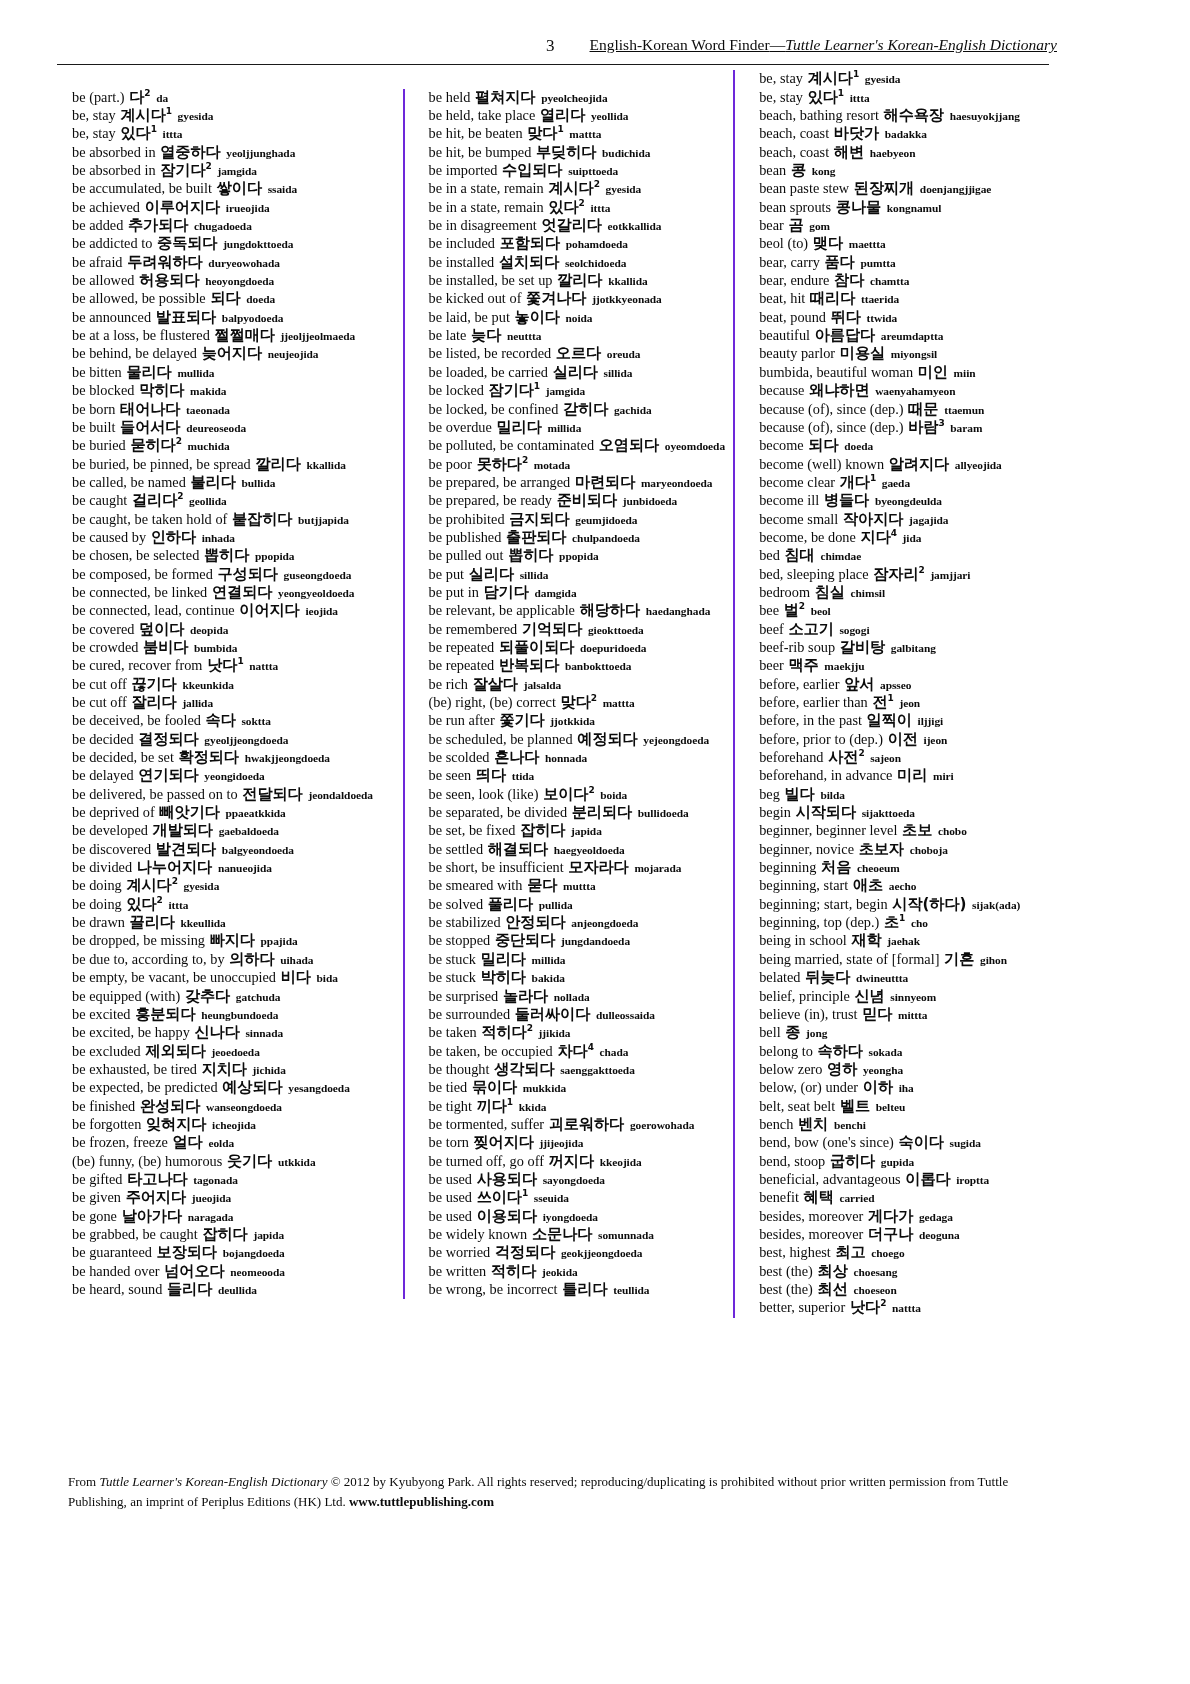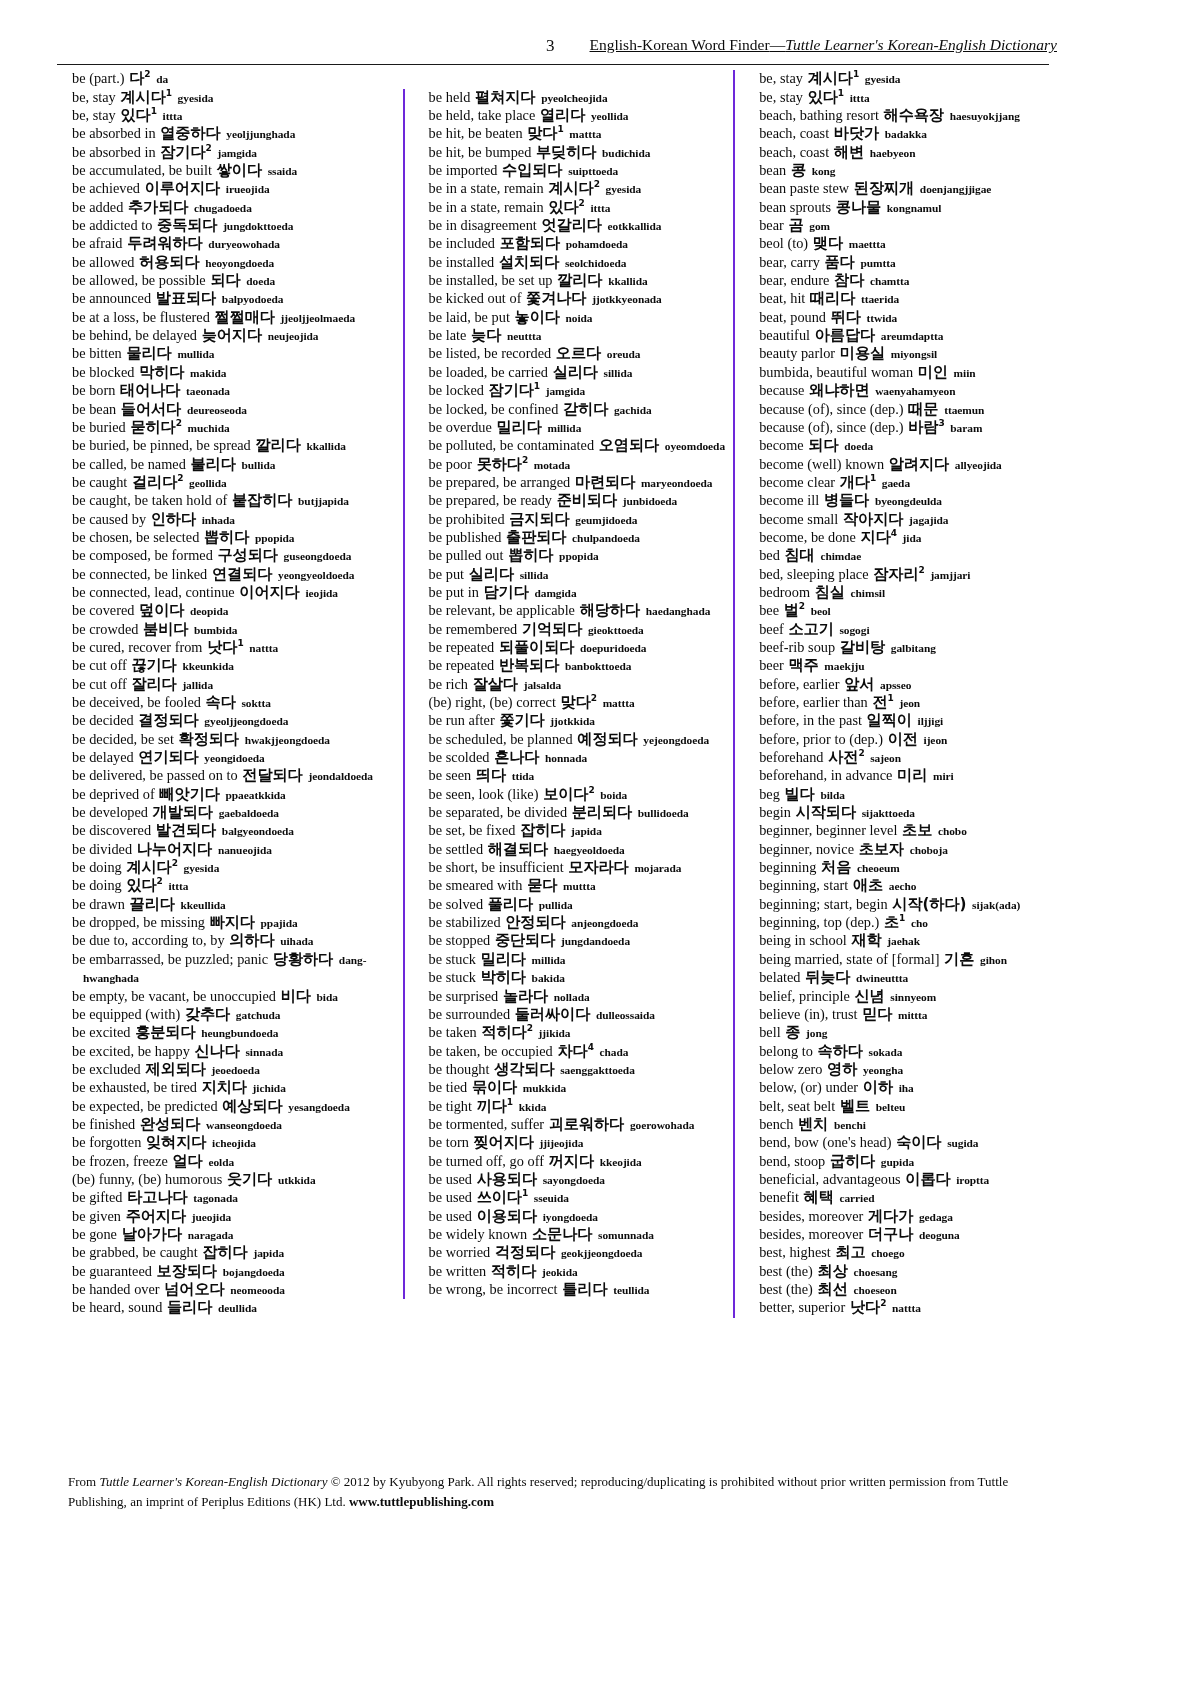--- a/index.html
+++ b/index.html
@@ -164,21 +164,21 @@
           <li class="entry"><span class="en">be addicted to</span> <span class="kr"><span>중독되다</span></span> <span class="rom">jungdokttoeda</span></li>
           <li class="entry"><span class="en">be afraid</span> <span class="kr"><span>두려워하다</span></span> <span class="rom">duryeowohada</span></li>
           <li class="entry"><span class="en">be allowed</span> <span class="kr"><span>허용되다</span></span> <span class="rom">heoyongdoeda</span></li>
           <li class="entry"><span class="en">be allowed, be possible</span> <span class="kr"><span>되다</span></span> <span class="rom">doeda</span></li>
           <li class="entry"><span class="en">be announced</span> <span class="kr"><span>발표되다</span></span> <span class="rom">balpyodoeda</span></li>
           <li class="entry"><span class="en">be at a loss, be flustered</span> <span class="kr"><span>쩔쩔매다</span></span> <span class="rom">jjeoljjeolmaeda</span></li>
           <li class="entry"><span class="en">be behind, be delayed</span> <span class="kr"><span>늦어지다</span></span> <span class="rom">neujeojida</span></li>
           <li class="entry"><span class="en">be bitten</span> <span class="kr"><span>물리다</span></span> <span class="rom">mullida</span></li>
           <li class="entry"><span class="en">be blocked</span> <span class="kr"><span>막히다</span></span> <span class="rom">makida</span></li>
           <li class="entry"><span class="en">be born</span> <span class="kr"><span>태어나다</span></span> <span class="rom">taeonada</span></li>
-          <li class="entry"><span class="en">be bean</span> <span class="kr"><span>들어서다</span></span> <span class="rom">deureoseoda</span></li>
+          <li class="entry"><span class="en">be built</span> <span class="kr"><span>들어서다</span></span> <span class="rom">deureoseoda</span></li>
           <li class="entry"><span class="en">be buried</span> <span class="kr"><span>묻히다</span><sup>2</sup></span> <span class="rom">muchida</span></li>
           <li class="entry"><span class="en">be buried, be pinned, be spread</span> <span class="kr"><span>깔리다</span></span> <span class="rom">kkallida</span></li>
           <li class="entry"><span class="en">be called, be named</span> <span class="kr"><span>불리다</span></span> <span class="rom">bullida</span></li>
           <li class="entry"><span class="en">be caught</span> <span class="kr"><span>걸리다</span><sup>2</sup></span> <span class="rom">geollida</span></li>
           <li class="entry"><span class="en">be caught, be taken hold of</span> <span class="kr"><span>붙잡히다</span></span> <span class="rom">butjjapida</span></li>
           <li class="entry"><span class="en">be caused by</span> <span class="kr"><span>인하다</span></span> <span class="rom">inhada</span></li>
           <li class="entry"><span class="en">be chosen, be selected</span> <span class="kr"><span>뽑히다</span></span> <span class="rom">ppopida</span></li>
           <li class="entry"><span class="en">be composed, be formed</span> <span class="kr"><span>구성되다</span></span> <span class="rom">guseongdoeda</span></li>
           <li class="entry"><span class="en">be connected, be linked</span> <span class="kr"><span>연결되다</span></span> <span class="rom">yeongyeoldoeda</span></li>
           <li class="entry"><span class="en">be connected, lead, continue</span> <span class="kr"><span>이어지다</span></span> <span class="rom">ieojida</span></li>
@@ -194,21 +194,20 @@
           <li class="entry"><span class="en">be delivered, be passed on to</span> <span class="kr"><span>전달되다</span></span> <span class="rom">jeondaldoeda</span></li>
           <li class="entry"><span class="en">be deprived of</span> <span class="kr"><span>빼앗기다</span></span> <span class="rom">ppaeatkkida</span></li>
           <li class="entry"><span class="en">be developed</span> <span class="kr"><span>개발되다</span></span> <span class="rom">gaebaldoeda</span></li>
           <li class="entry"><span class="en">be discovered</span> <span class="kr"><span>발견되다</span></span> <span class="rom">balgyeondoeda</span></li>
           <li class="entry"><span class="en">be divided</span> <span class="kr"><span>나누어지다</span></span> <span class="rom">nanueojida</span></li>
           <li class="entry"><span class="en">be doing</span> <span class="kr"><span>계시다</span><sup>2</sup></span> <span class="rom">gyesida</span></li>
           <li class="entry"><span class="en">be doing</span> <span class="kr"><span>있다</span><sup>2</sup></span> <span class="rom">ittta</span></li>
           <li class="entry"><span class="en">be drawn</span> <span class="kr"><span>끌리다</span></span> <span class="rom">kkeullida</span></li>
           <li class="entry"><span class="en">be dropped, be missing</span> <span class="kr"><span>빠지다</span></span> <span class="rom">ppajida</span></li>
           <li class="entry"><span class="en">be due to, according to, by</span> <span class="kr"><span>의하다</span></span> <span class="rom">uihada</span></li>
-          <li class="entry"><span class="en">be embarrassed, be puzzled; panic</span> <span class="kr"><span>당황하다</span></span> <span class="rom">dang-hwanghada</span></li>
           <li class="entry"><span class="en">be empty, be vacant, be unoccupied</span> <span class="kr"><span>비다</span></span> <span class="rom">bida</span></li>
           <li class="entry"><span class="en">be equipped (with)</span> <span class="kr"><span>갖추다</span></span> <span class="rom">gatchuda</span></li>
           <li class="entry"><span class="en">be excited</span> <span class="kr"><span>흥분되다</span></span> <span class="rom">heungbundoeda</span></li>
           <li class="entry"><span class="en">be excited, be happy</span> <span class="kr"><span>신나다</span></span> <span class="rom">sinnada</span></li>
           <li class="entry"><span class="en">be excluded</span> <span class="kr"><span>제외되다</span></span> <span class="rom">jeoedoeda</span></li>
           <li class="entry"><span class="en">be exhausted, be tired</span> <span class="kr"><span>지치다</span></span> <span class="rom">jichida</span></li>
           <li class="entry"><span class="en">be expected, be predicted</span> <span class="kr"><span>예상되다</span></span> <span class="rom">yesangdoeda</span></li>
           <li class="entry"><span class="en">be finished</span> <span class="kr"><span>완성되다</span></span> <span class="rom">wanseongdoeda</span></li>
           <li class="entry"><span class="en">be forgotten</span> <span class="kr"><span>잊혀지다</span></span> <span class="rom">icheojida</span></li>
           <li class="entry"><span class="en">be frozen, freeze</span> <span class="kr"><span>얼다</span></span> <span class="rom">eolda</span></li>
@@ -345,21 +344,21 @@
           <li class="entry"><span class="en">being married, state of [formal]</span> <span class="kr"><span>기혼</span></span> <span class="rom">gihon</span></li>
           <li class="entry"><span class="en">belated</span> <span class="kr"><span>뒤늦다</span></span> <span class="rom">dwineuttta</span></li>
           <li class="entry"><span class="en">belief, principle</span> <span class="kr"><span>신념</span></span> <span class="rom">sinnyeom</span></li>
           <li class="entry"><span class="en">believe (in), trust</span> <span class="kr"><span>믿다</span></span> <span class="rom">mittta</span></li>
           <li class="entry"><span class="en">bell</span> <span class="kr"><span>종</span></span> <span class="rom">jong</span></li>
           <li class="entry"><span class="en">belong to</span> <span class="kr"><span>속하다</span></span> <span class="rom">sokada</span></li>
           <li class="entry"><span class="en">below zero</span> <span class="kr"><span>영하</span></span> <span class="rom">yeongha</span></li>
           <li class="entry"><span class="en">below, (or) under</span> <span class="kr"><span>이하</span></span> <span class="rom">iha</span></li>
           <li class="entry"><span class="en">belt, seat belt</span> <span class="kr"><span>벨트</span></span> <span class="rom">belteu</span></li>
           <li class="entry"><span class="en">bench</span> <span class="kr"><span>벤치</span></span> <span class="rom">benchi</span></li>
-          <li class="entry"><span class="en">bend, bow (one's head)</span> <span class="kr"><span>숙이다</span></span> <span class="rom">sugida</span></li>
+          <li class="entry"><span class="en">bend, bow (one's since)</span> <span class="kr"><span>숙이다</span></span> <span class="rom">sugida</span></li>
           <li class="entry"><span class="en">bend, stoop</span> <span class="kr"><span>굽히다</span></span> <span class="rom">gupida</span></li>
           <li class="entry"><span class="en">beneficial, advantageous</span> <span class="kr"><span>이롭다</span></span> <span class="rom">iroptta</span></li>
           <li class="entry"><span class="en">benefit</span> <span class="kr"><span>혜택</span></span> <span class="rom">carried</span></li>
           <li class="entry"><span class="en">besides, moreover</span> <span class="kr"><span>게다가</span></span> <span class="rom">gedaga</span></li>
           <li class="entry"><span class="en">besides, moreover</span> <span class="kr"><span>더구나</span></span> <span class="rom">deoguna</span></li>
           <li class="entry"><span class="en">best, highest</span> <span class="kr"><span>최고</span></span> <span class="rom">choego</span></li>
           <li class="entry"><span class="en">best (the)</span> <span class="kr"><span>최상</span></span> <span class="rom">choesang</span></li>
           <li class="entry"><span class="en">best (the)</span> <span class="kr"><span>최선</span></span> <span class="rom">choeseon</span></li>
           <li class="entry"><span class="en">better, superior</span> <span class="kr"><span>낫다</span><sup>2</sup></span> <span class="rom">nattta</span></li>
         </ul>

